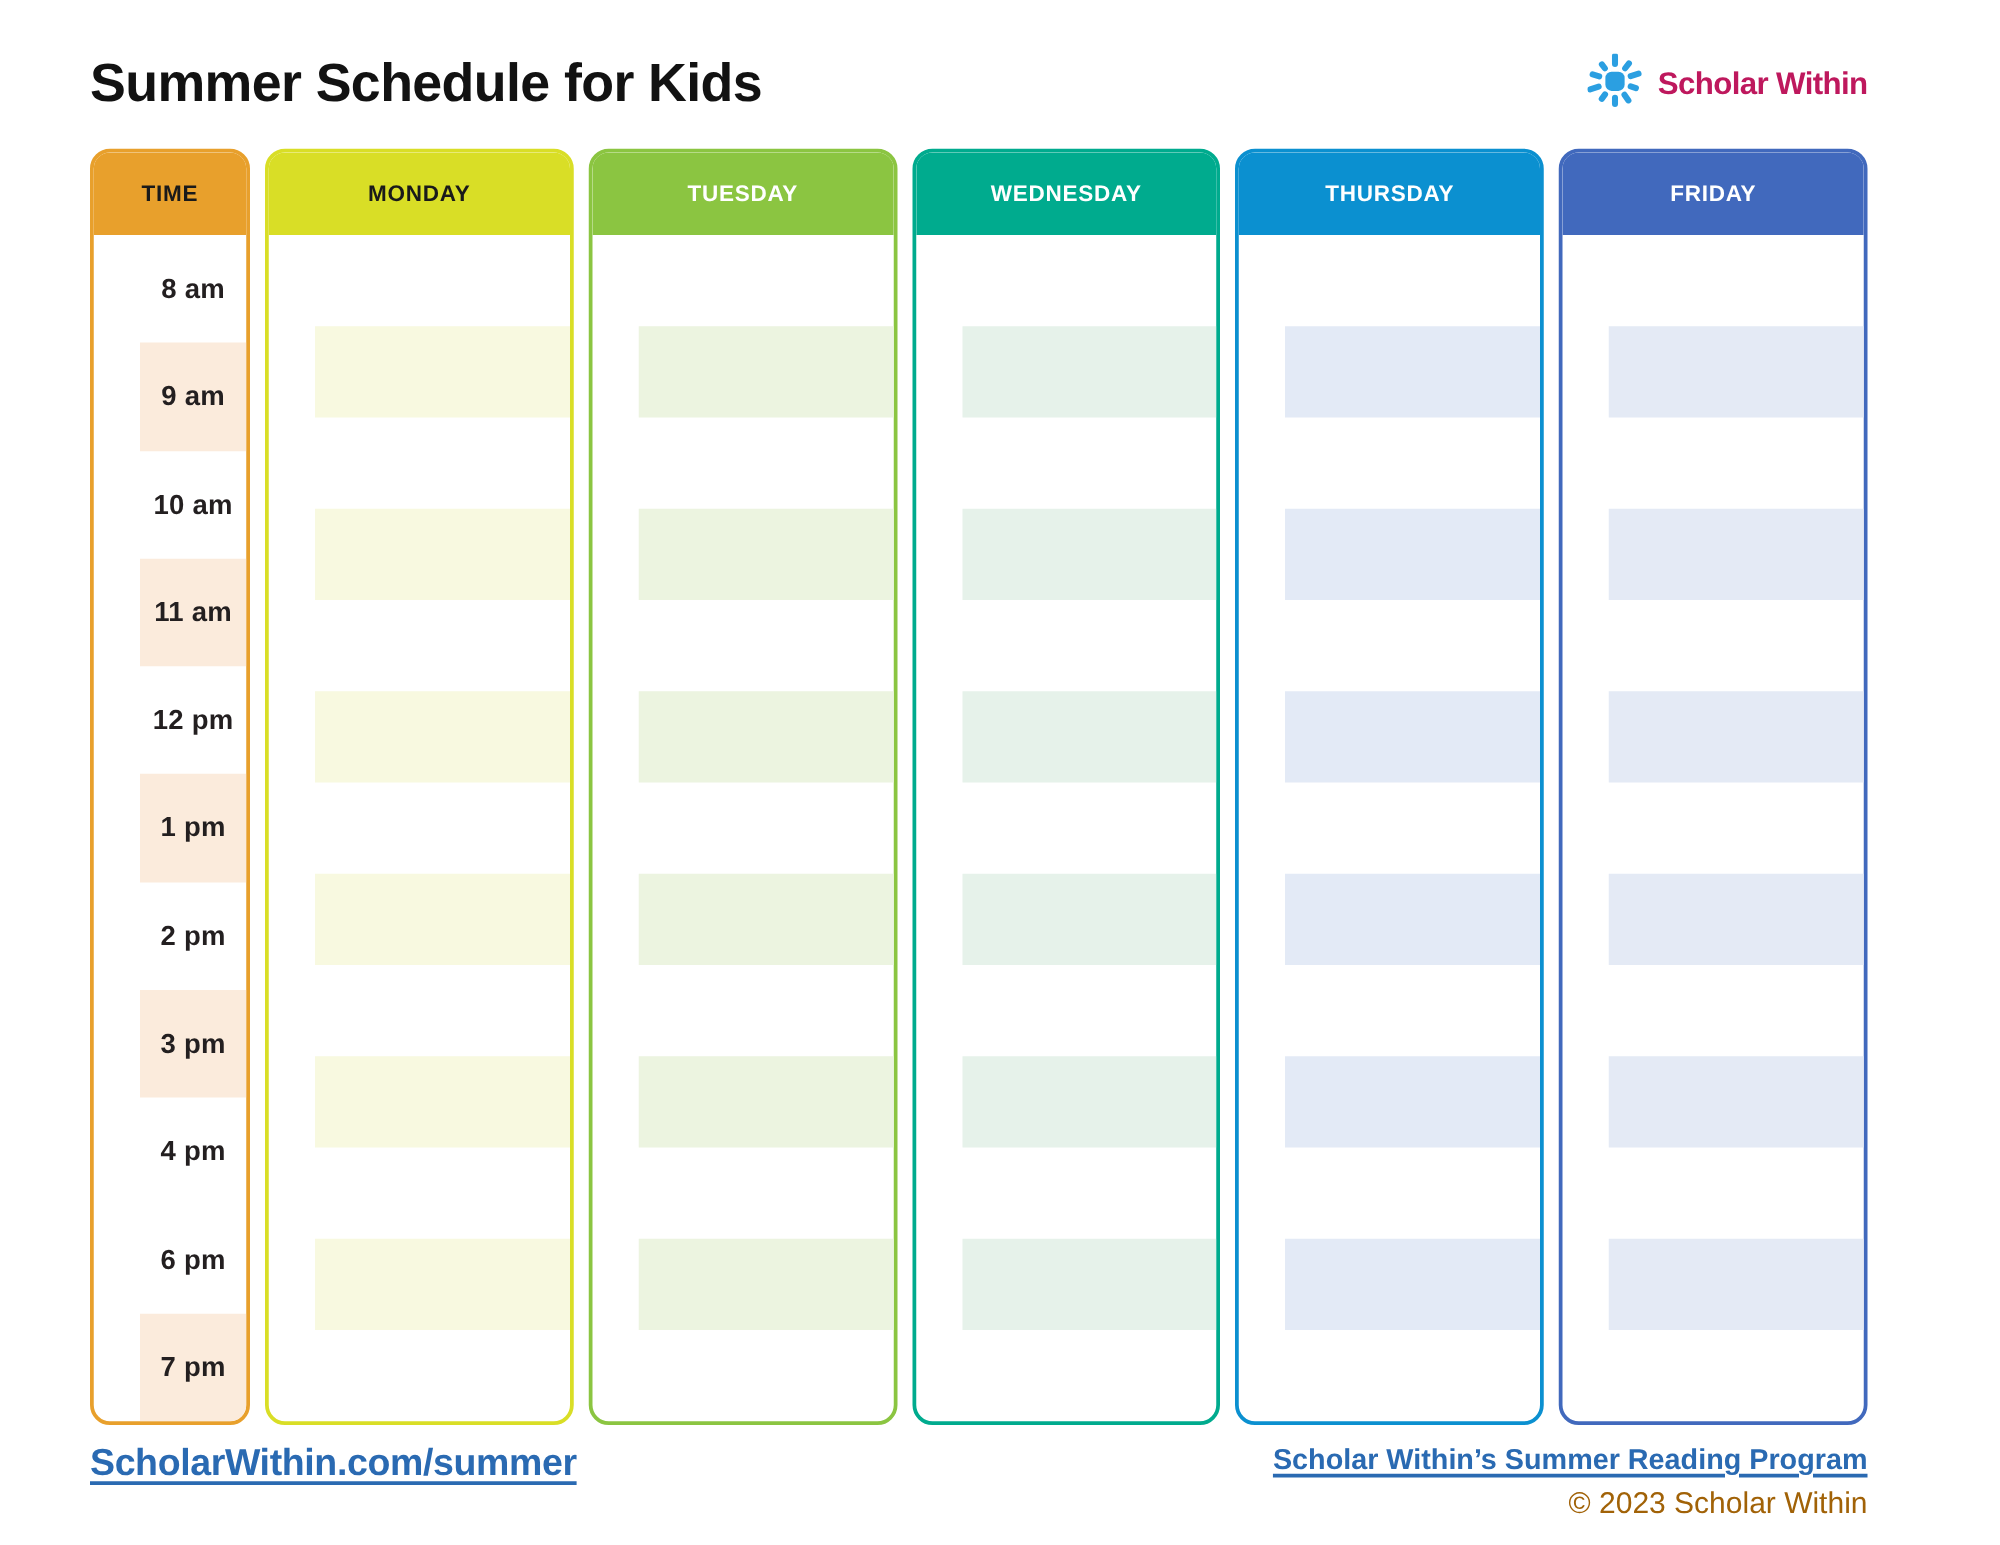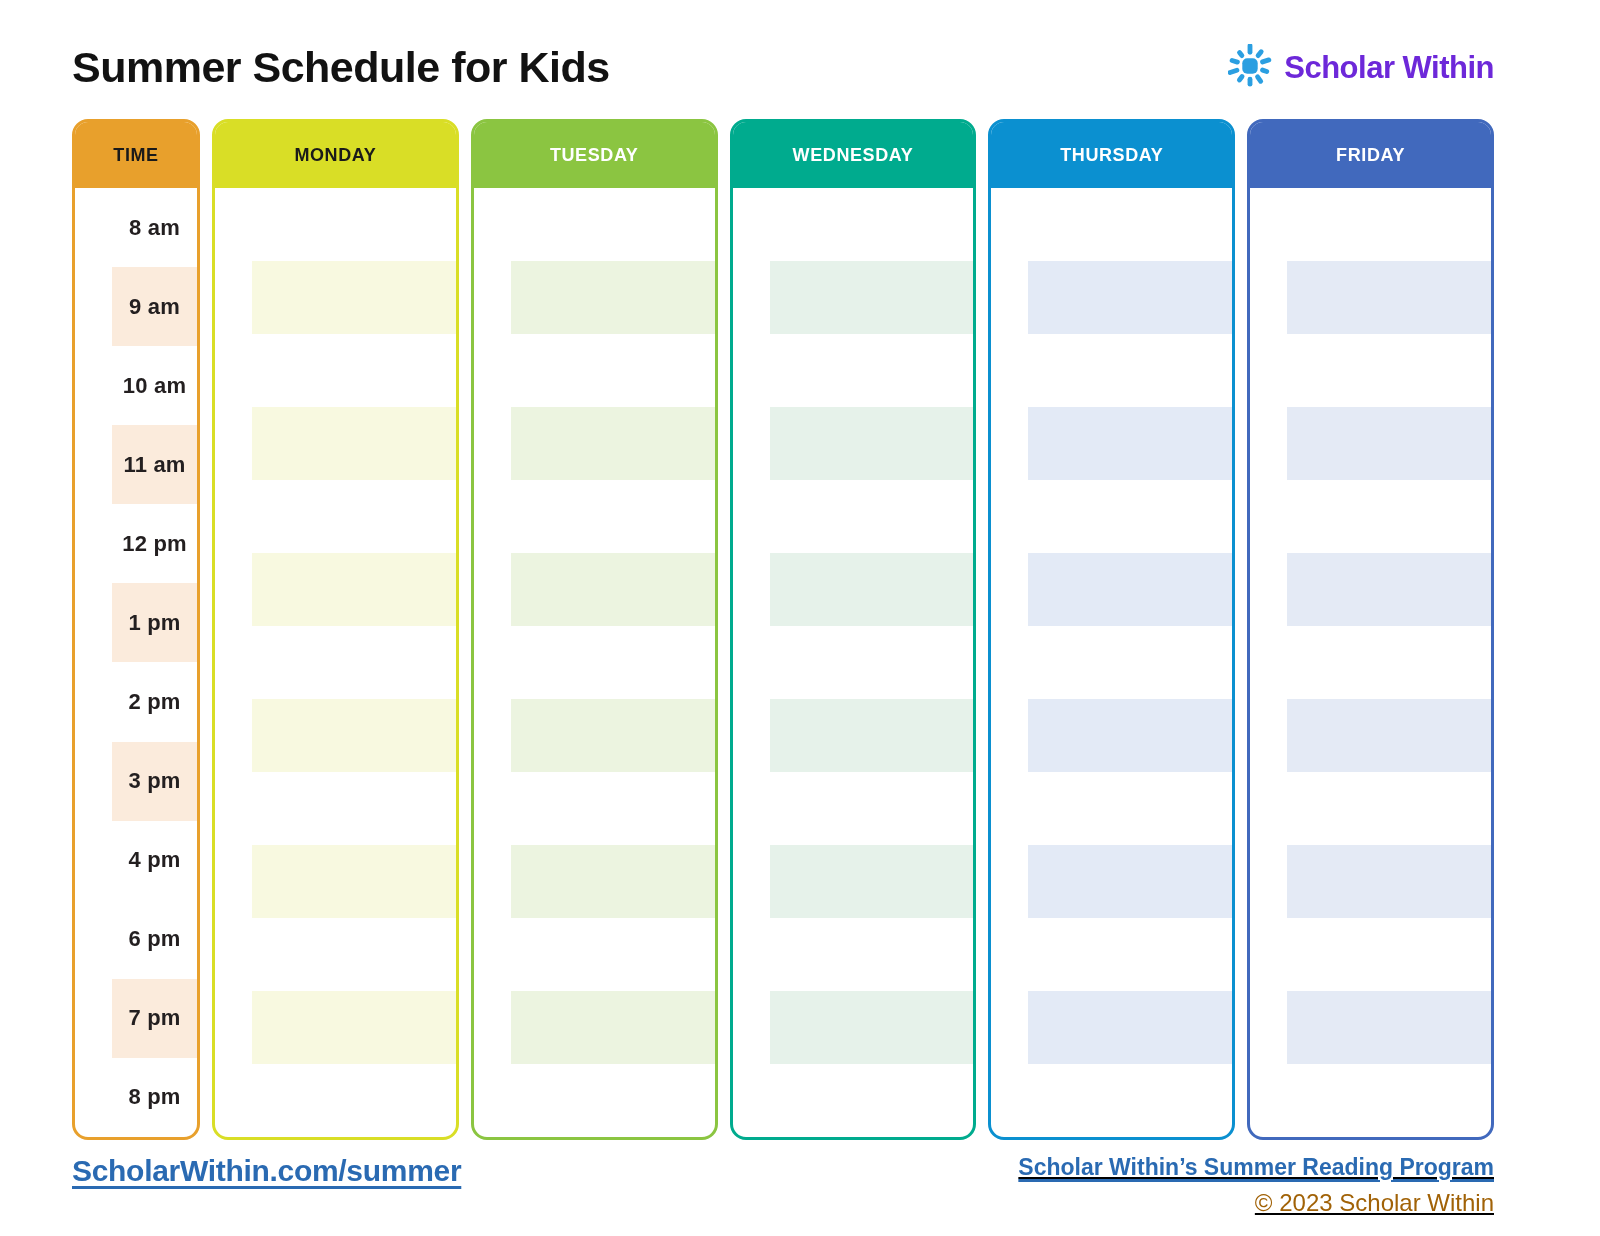--- a/index.html
+++ b/index.html
@@ -15,21 +15,21 @@
   .topbar {
     height: 119px;
     display: flex; align-items: center; justify-content: space-between;
     padding-top: 16px;
   }
   .page-title {
     font-size: 43px; font-weight: 800; letter-spacing: -0.5px; color: #121212;
   }
   .brand { display: flex; align-items: center; gap: 12px; }
   .brand-name {
-    font-size: 31px; font-weight: 800; letter-spacing: -0.5px; color: #6d28d9;
+    font-size: 25px; font-weight: 800; letter-spacing: -0.5px; color: #be185d;
   }
 
   
   .grid {
     display: grid;
     grid-template-columns: 128px repeat(5, 1fr);
     gap: 12px;
     height: 1021px;
   }
   .col {
@@ -59,21 +59,21 @@
     display: flex; justify-content: space-between; align-items: flex-start;
   }
   .footer a { color: #2a6ab2; font-weight: 700; }
   .link-left {
     font-size: 30px;
     text-decoration: underline;
     text-decoration-thickness: 3px;
     text-underline-offset: 5px;
     letter-spacing: -0.3px;
   }
-  .footer-right { text-align: right; display: flex; flex-direction: column; gap: 8px; text-decoration: underline; }
+  .footer-right { text-align: right; display: flex; flex-direction: column; gap: 8px; }
   .link-right {
     font-size: 23px;
     text-decoration: underline;
     text-decoration-thickness: 2.5px;
     text-underline-offset: 4px;
   }
   .copyright { font-size: 24px; color: #a16207; font-weight: 400; }
 </style>
 </head>
 <body>
@@ -155,23 +155,20 @@
           </div>
           <div class="row">
             <span class="time-label">4 pm</span>
           </div>
           <div class="row">
             <span class="time-label">6 pm</span>
           </div>
           <div class="row alt">
             <span class="time-label">7 pm</span>
           </div>
-          <div class="row">
-            <span class="time-label">8 pm</span>
-          </div>
         </div>
     </div>
 
   <div class="col" style="--c: #d9de26; --s: #f8f9e0; --ht: #1a1a1a;">
         <div class="col-header">MONDAY</div>
         <div class="rows">
           <div class="row"></div>
           <div class="row alt"></div>
           <div class="row"></div>
           <div class="row alt"></div>

